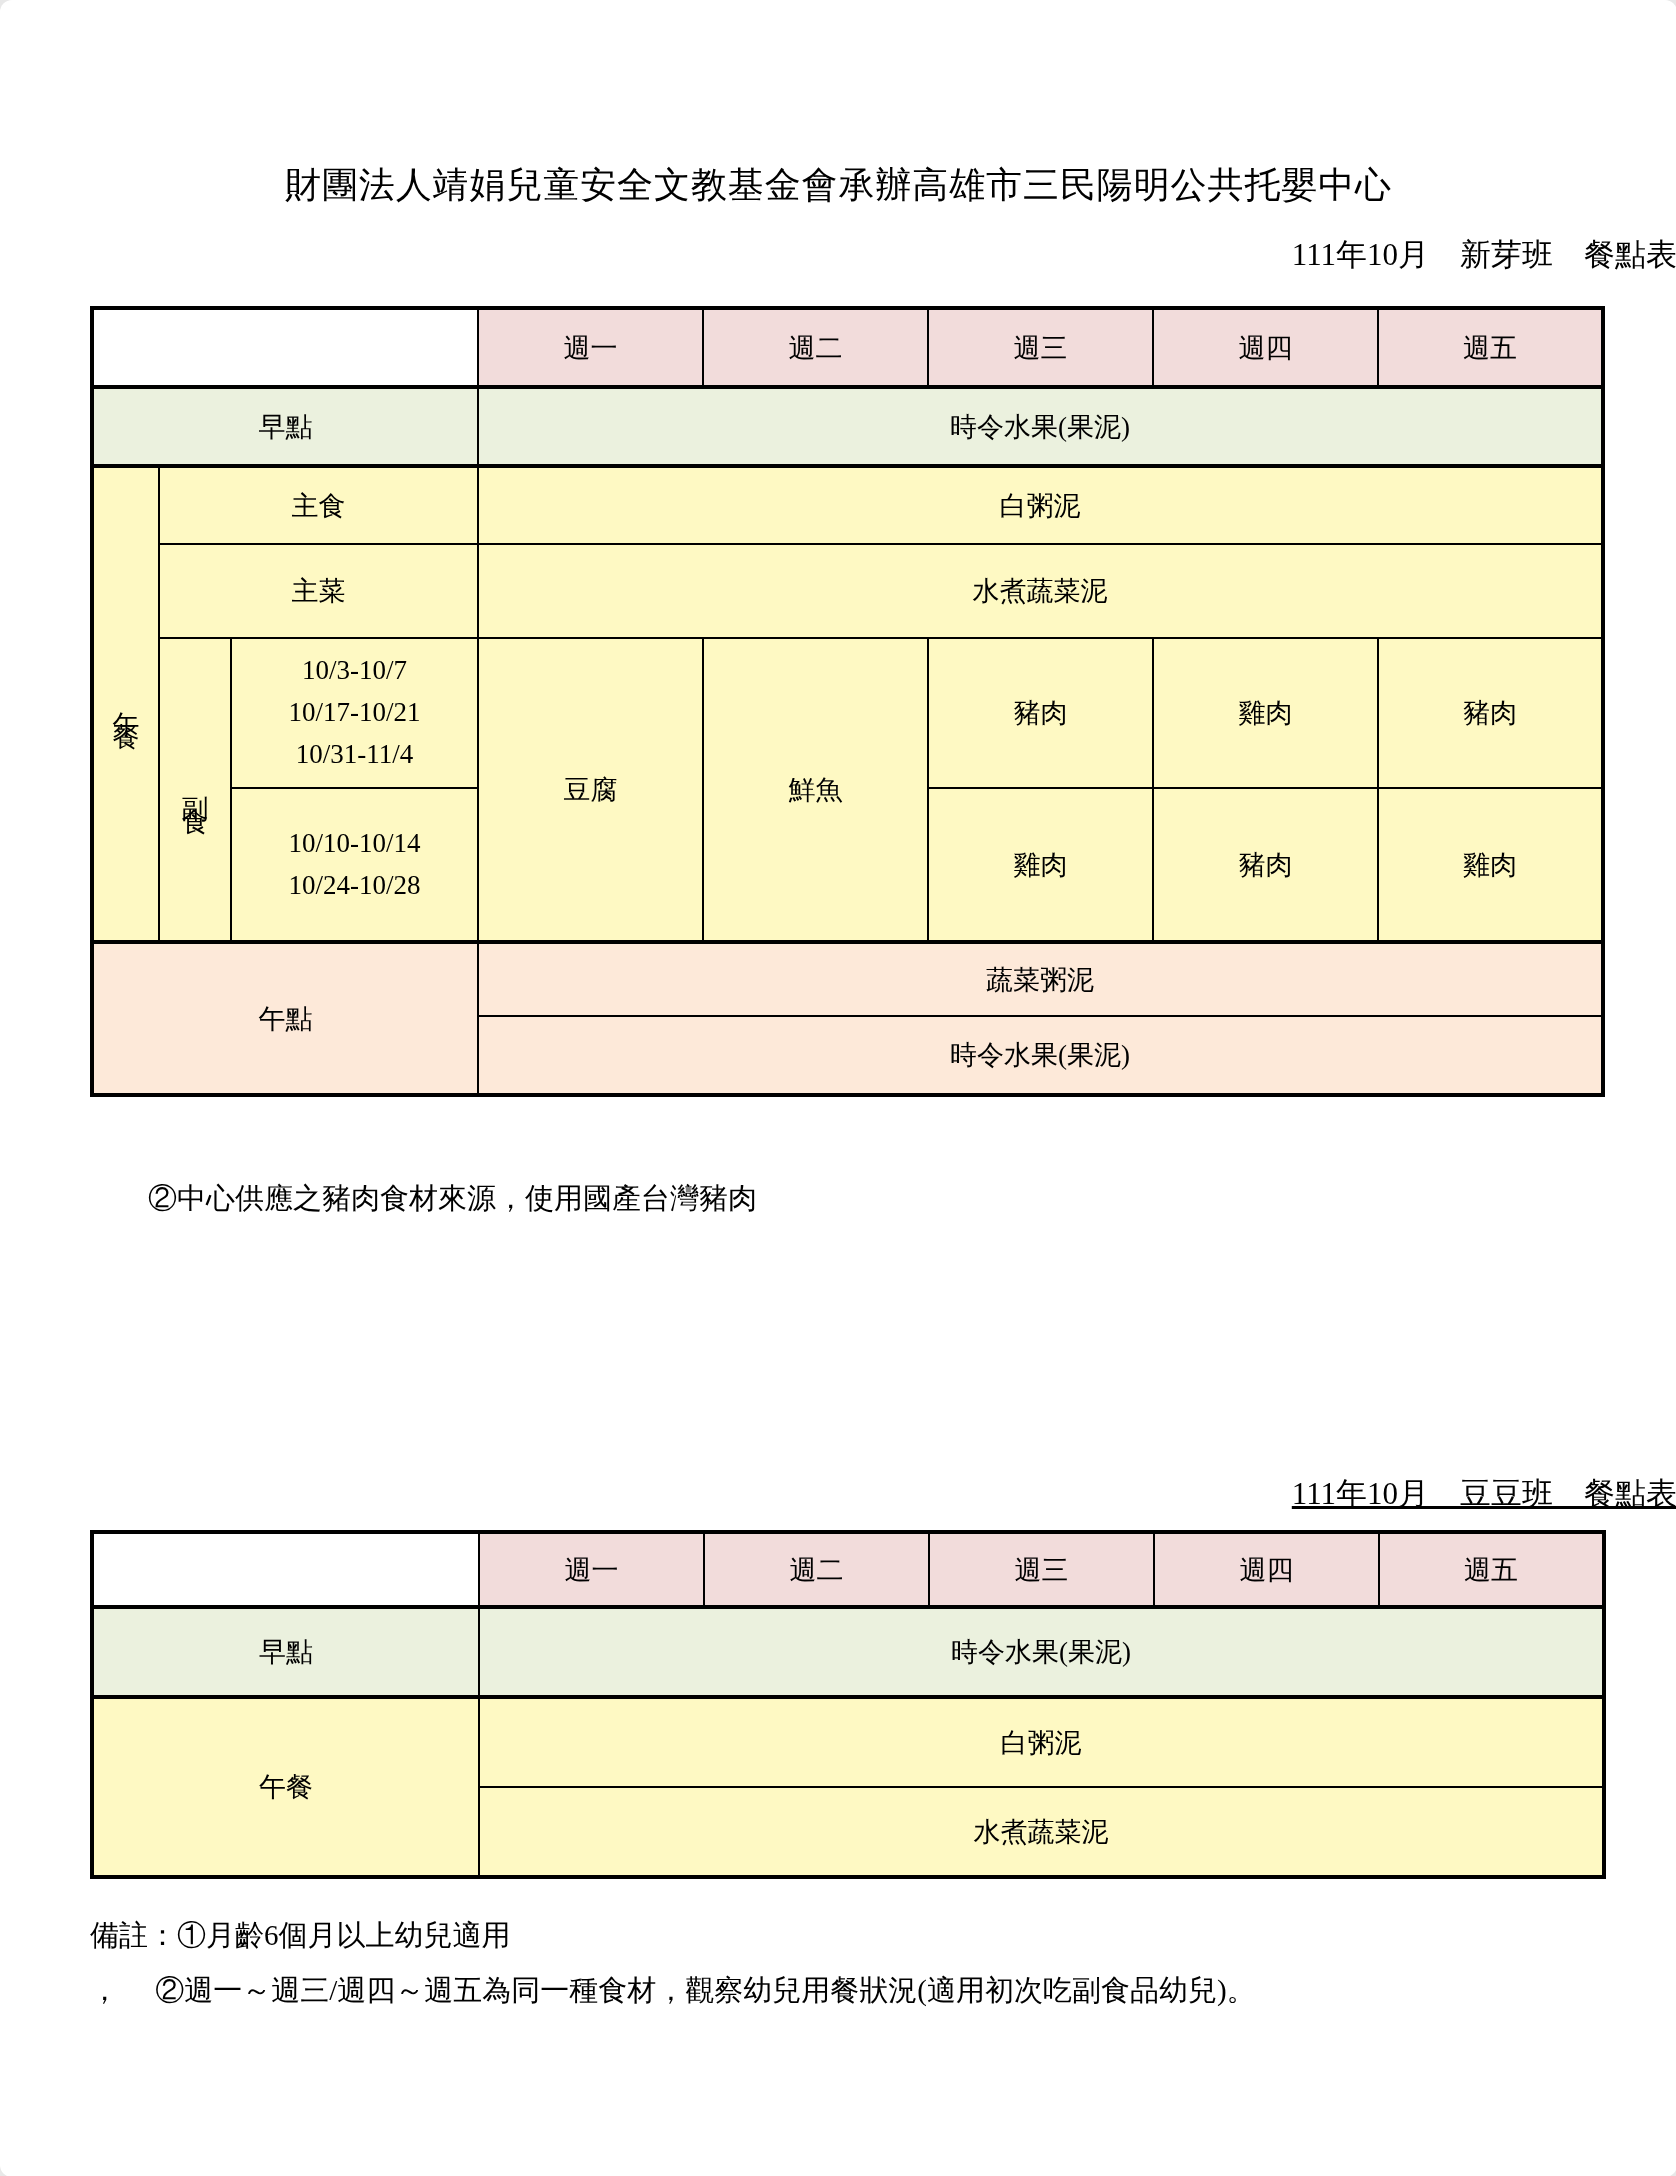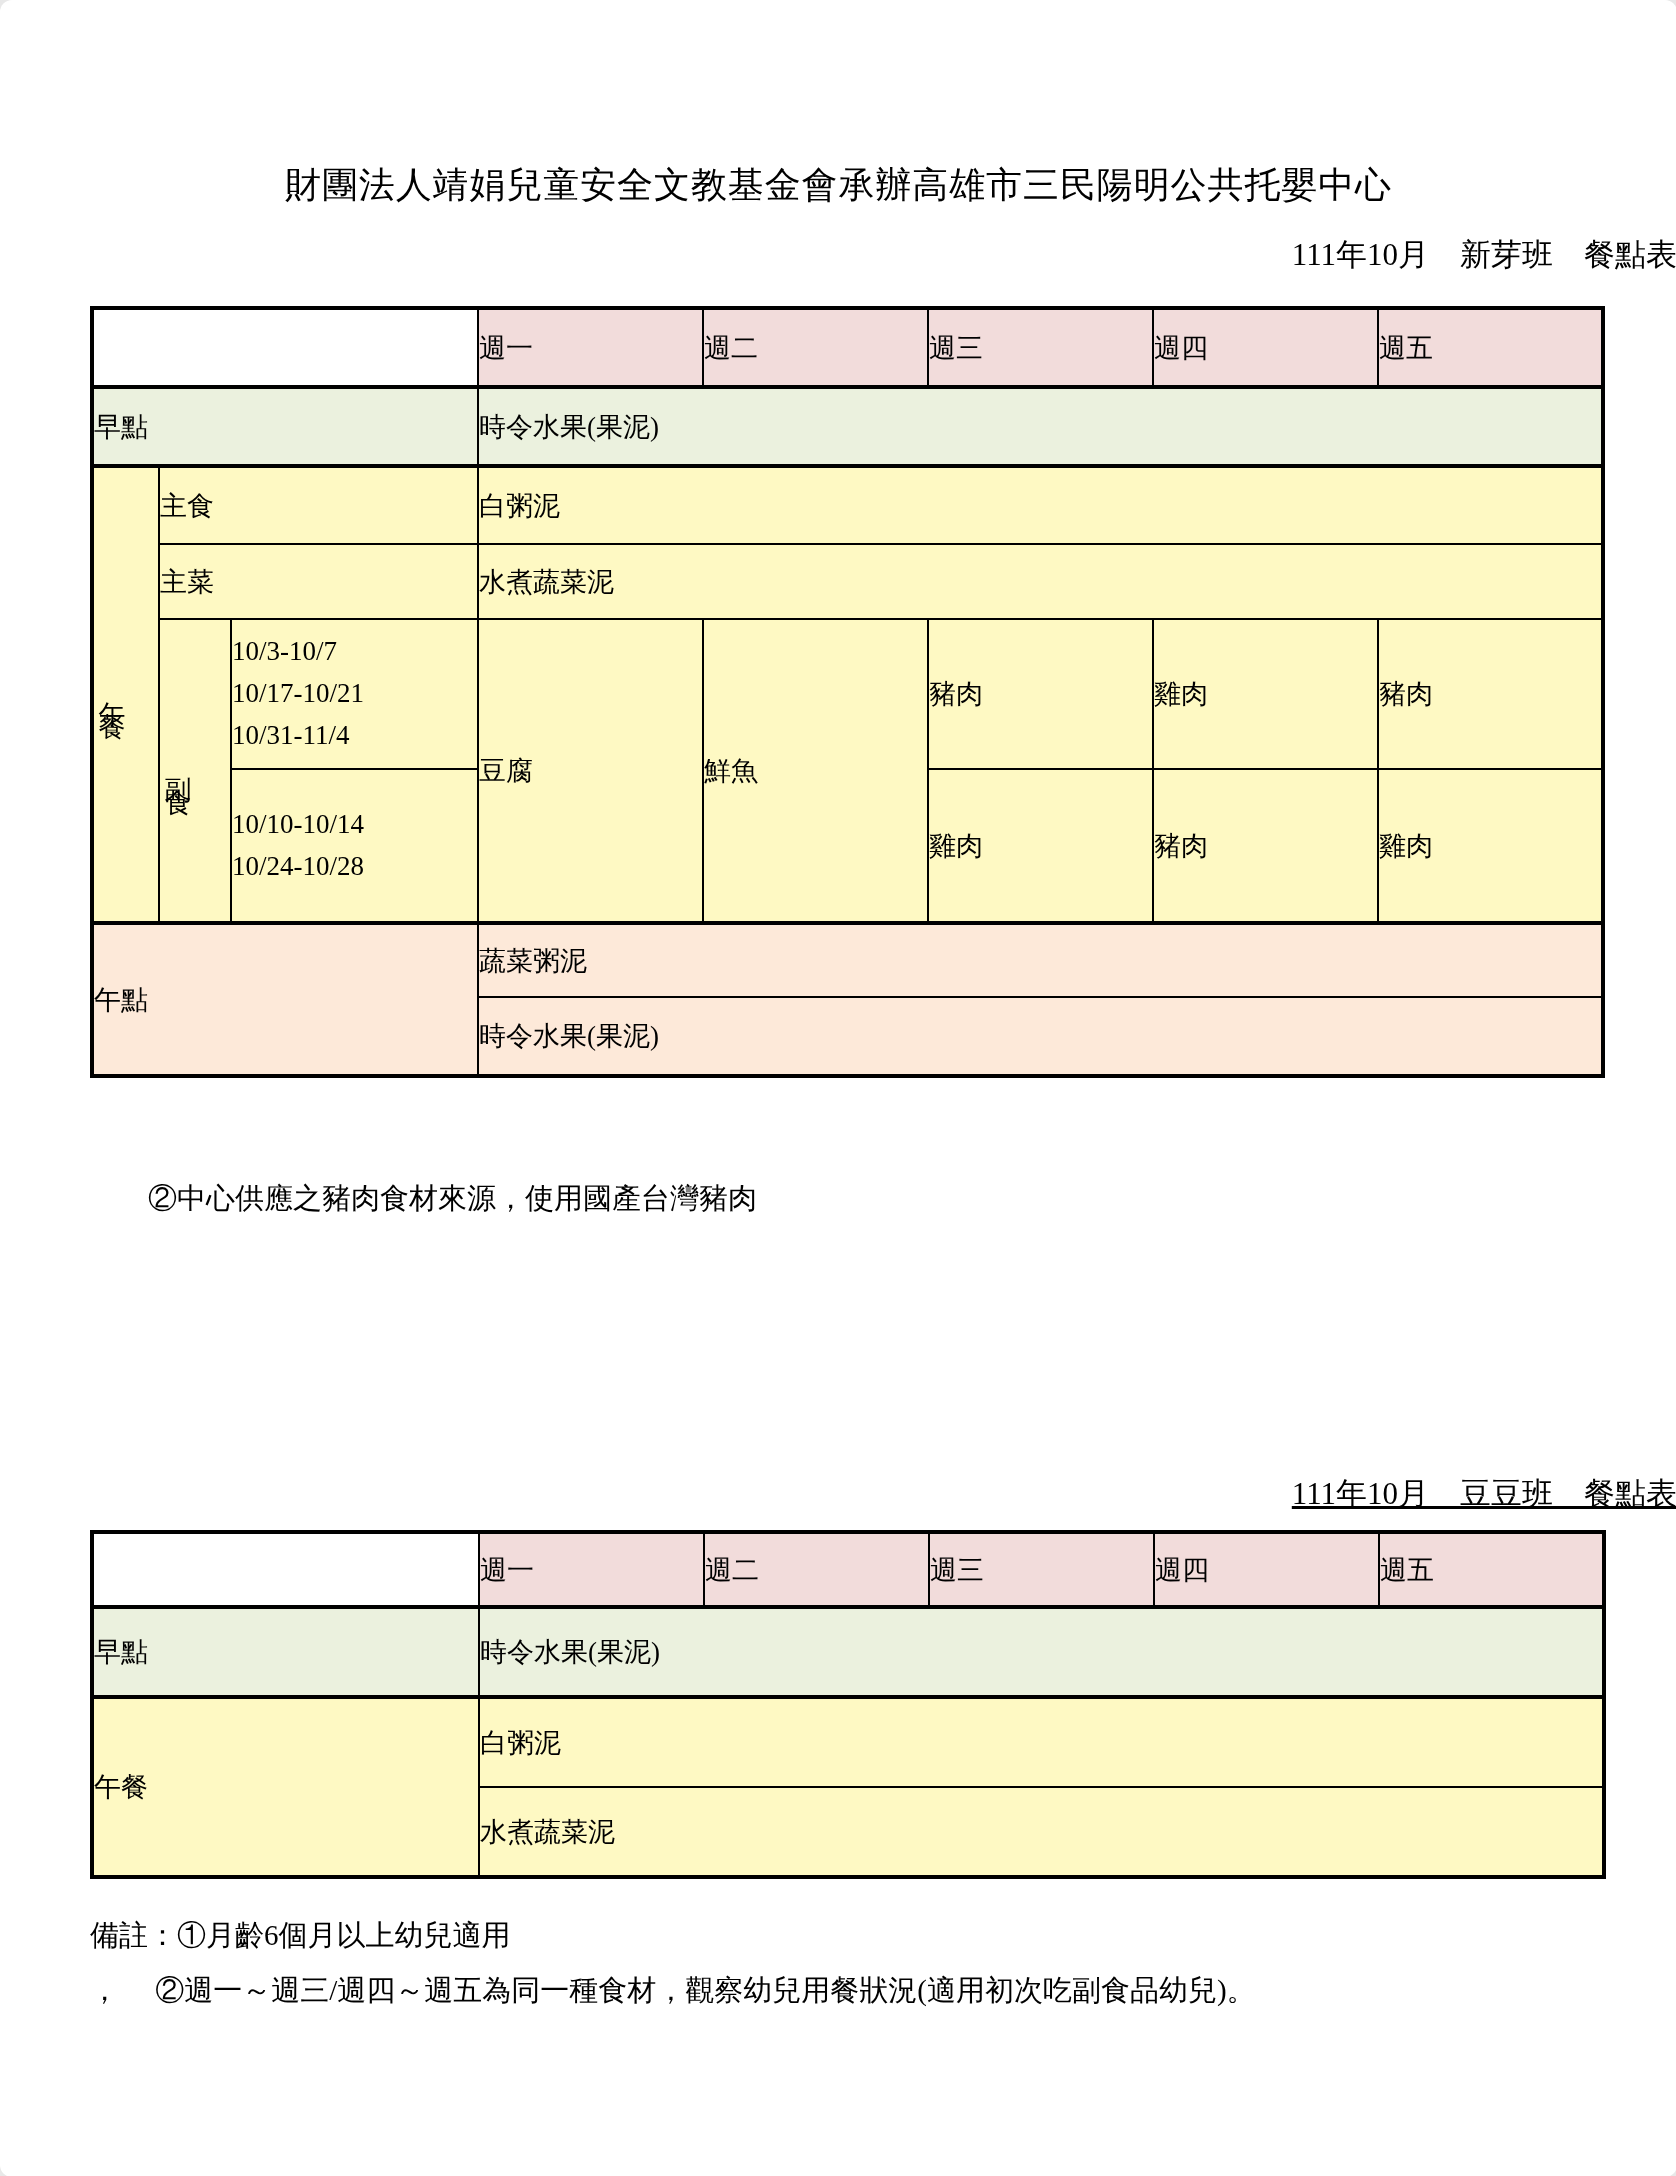--- a/index.html
+++ b/index.html
@@ -39,21 +39,21 @@
     width: 1514px;
     border-collapse: collapse;
     table-layout: fixed;
     border: 4.4px solid #000;
   }
   #table1 { top: 306px; }
   #table2 { top: 1530px; }
 
   .meal td, .meal th {
     border: 2.6px solid #000;
-    text-align: left;
+    text-align: center;
     vertical-align: middle;
     font-size: 27px;
     font-weight: normal;
     padding: 0;
     overflow: hidden;
   }
   .meal tr.sec > td, .meal tr.sec > th { border-top-width: 4.4px; }
 
   .c-white { background: #ffffff; }
   .c-pink  { background: #F2DCDB; }
@@ -66,21 +66,21 @@
     text-orientation: upright;
     letter-spacing: 11.4px;
     display: inline-block;
   }
   .dates { font-size: 26px; line-height: 1.55; }
 
   
   #table1 .r1 { height: 79px; }
   #table1 .r2 { height: 79px; }
   #table1 .r3 { height: 78px; }
-  #table1 .r4 { height: 75px; }
+  #table1 .r4 { height: 94px; }
   #table1 .r5 { height: 150px; }
   #table1 .r6 { height: 154px; }
   #table1 .r7 { height: 74px; }
   #table1 .r8 { height: 79px; }
 
   
   #table2 .r1 { height: 75px; }
   #table2 .r2 { height: 90px; }
   #table2 .r3 { height: 90px; }
   #table2 .r4 { height: 90px; }

